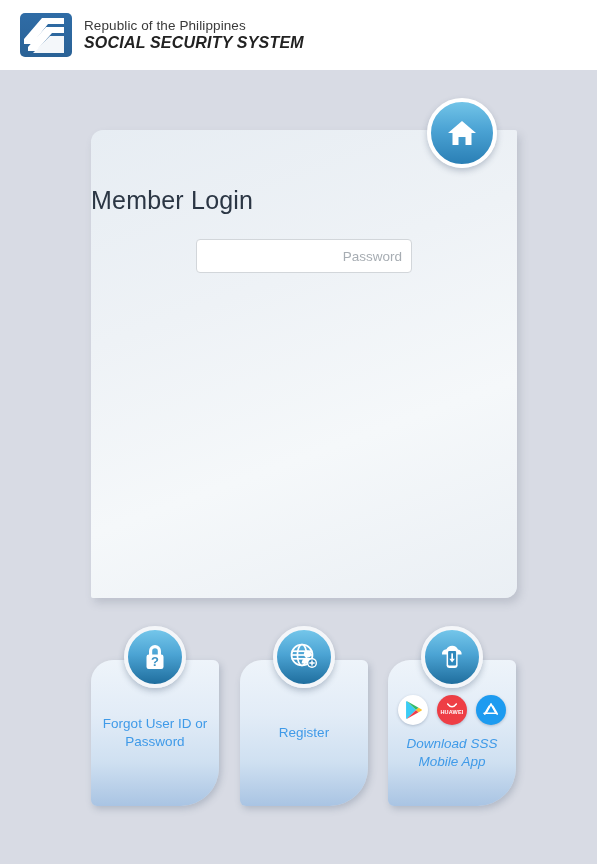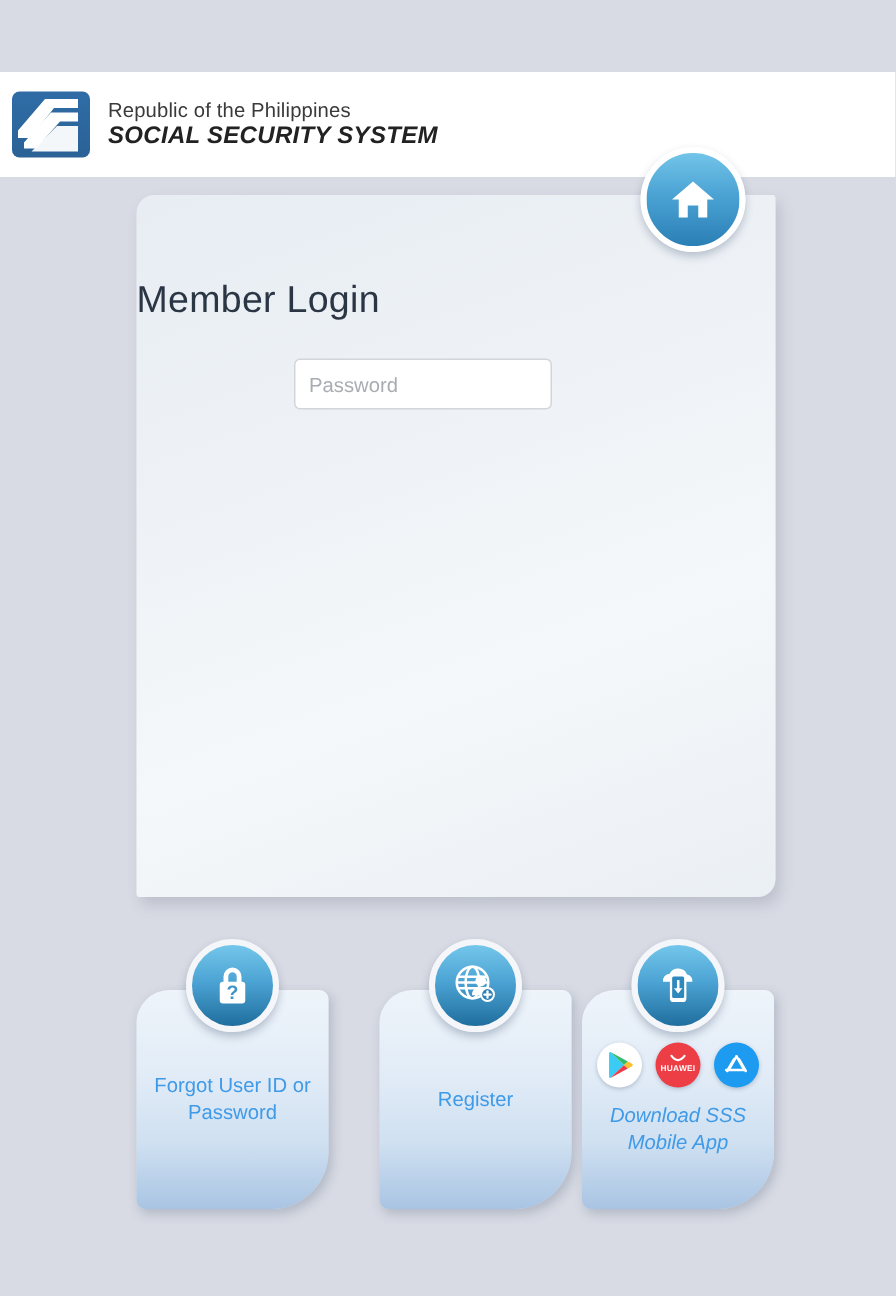--- a/index.html
+++ b/index.html
@@ -11,22 +11,21 @@
     overflow: hidden;
     position: relative;
   }
 
   
   .header {
     position: absolute; top:0; left:0;
     width: 597px; height: 70px;
     background: #ffffff;
     display: flex; align-items: center;
-    padding-left: 8px;
-    margin-top: 48px;
+    padding-left: 20px;
   }
   .logo-mark {
     width: 52px; height: 44px; flex: 0 0 auto;
     border-radius: 5px;
     background: #2e6da4;
     background: linear-gradient(180deg,#2f6ca6 0%,#2a6296 100%);
     position: relative; overflow: hidden;
     margin-right: 12px;
   }
   .logo-mark svg { position:absolute; top:0; left:0; }
@@ -57,28 +56,29 @@
     font-weight: normal;
     letter-spacing: .2px;
   }
   .field-wrap { width: 216px; margin: 0 auto; }
   .field-label {
     font-size: 14.5px; font-weight: bold; color: #24303f;
     letter-spacing: .3px; margin-bottom: 6px; display:block;
   }
   .userid-row { margin-top: 66px; }
   input.txt {
-    width: 172px; height: 34px;
+    width: 216px; height: 34px;
     border-radius: 4px;
     font-size: 13.5px;
     font-family: "Liberation Sans", sans-serif;
     padding: 0 9px;
     outline: none;
     background: #ffffff;
     color: #333;
+    text-align: right;
   }
   input.txt.focused {
     border: 2px solid #3b5fb5;
     box-shadow: 0 0 2px rgba(59,95,181,.35);
   }
   input.txt.plain {
     border: 1px solid #d2d6da;
     color: #9aa0a6;
   }
   input.txt.plain::placeholder { color: #a7adb3; }
@@ -120,21 +120,21 @@
     position: absolute;
     width: 128px; height: 146px;
     border-radius: 22px 6px 38px 6px;
     background: linear-gradient(180deg,#eef4fa 0%,#e2ecf7 38%,#cfe0f1 70%,#a9c4e3 100%);
     box-shadow: 2px 3px 7px rgba(90,105,130,.3);
     display:flex; flex-direction: column;
     align-items:center; justify-content:center;
     cursor:pointer;
   }
   .bcard.c1 { left: 0px; }
-  .bcard.c2 { left: 162px; }
+  .bcard.c2 { left: 149px; }
   .bcard.c3 { left: 297px; }
   .bcard-label {
     font-size: 13.5px; color: #3f9ae8; text-align:center;
     line-height: 1.35; padding: 0 8px;
   }
   .c3 .bcard-label { margin-top: 8px; font-style: italic; }
 
   .bicon {
     position: absolute;
     top: -34px; left: 50%;

